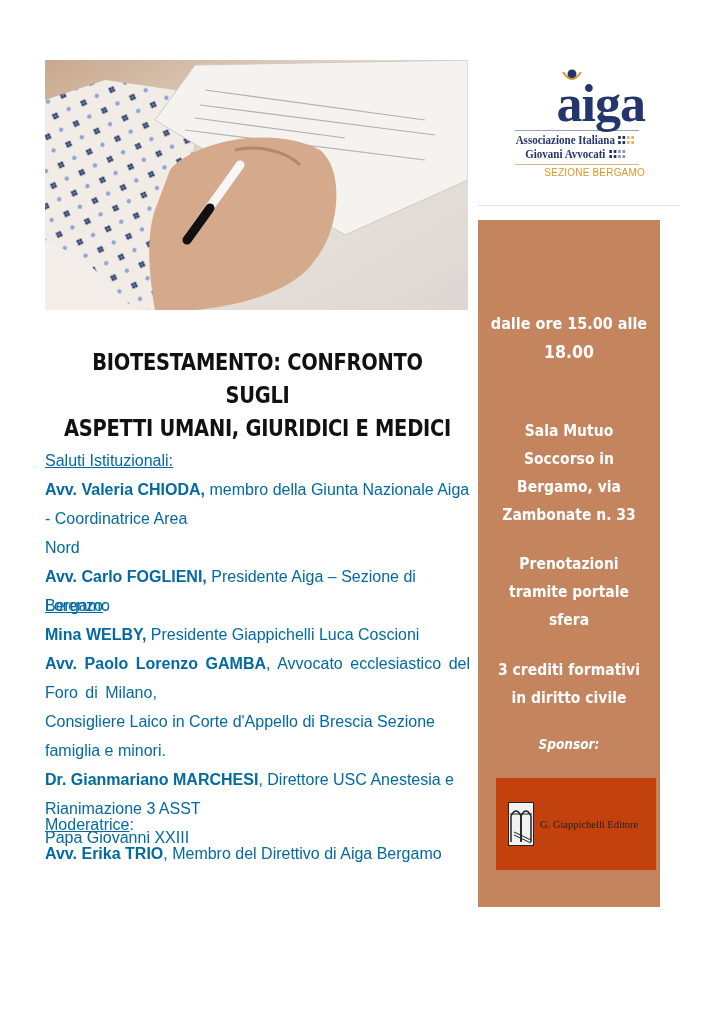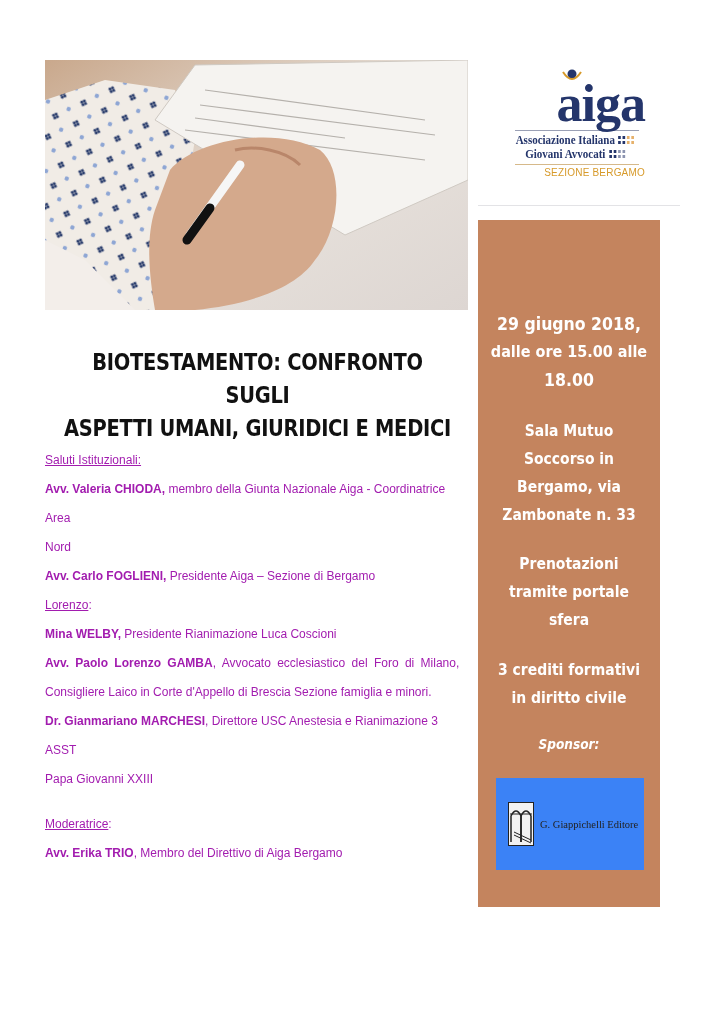--- a/index.html
+++ b/index.html
@@ -32,36 +32,36 @@
 
   .title {
     position: absolute; left: 45px; top: 346px; width: 425px;
     font-family: "DejaVu Sans Condensed", "DejaVu Sans", sans-serif; font-weight: bold;
     font-size: 23.5px; line-height: 33px; text-align: center; color: #111;
     transform: scaleX(0.92); transform-origin: center top; letter-spacing: -0.3px;
   }
 
   .body-text {
     position: absolute; left: 45px; width: 425px;
-    font-family: "Liberation Sans", sans-serif; font-size: 12px; line-height: 29px; color: #a21caf;
+    font-family: "Liberation Sans", sans-serif; font-size: 16px; line-height: 29px; color: #0369a1;
   }
   .section-heading { text-decoration: underline; text-decoration-thickness: 1px; }
   .entry b { font-weight: bold; }
   .entry.justify { text-align: justify; text-align-last: left; }
 
   .panel {
     position: absolute; left: 478px; top: 220px; width: 182px; height: 687px;
     background: #c4845e; color: #ffffff; text-align: center;
     font-family: "DejaVu Sans Condensed", "DejaVu Sans", sans-serif; font-weight: bold;
   }
   .panel-block { position: absolute; left: 0; width: 182px; font-size: 15.5px; line-height: 28px; }
   .panel-block.lg { font-size: 17.5px; }
   .sponsor-label { font-style: italic; font-size: 13.5px; }
   .sponsor-box {
-    position: absolute; left: 18px; top: 558px; width: 148px; height: 92px; background: #3b82f6;
+    position: absolute; left: 18px; top: 558px; width: 160px; height: 92px; background: #c2410c;
     display: flex; align-items: center; padding-left: 12px;
   }
   .sponsor-name {
     font-family: "Liberation Serif", serif; font-weight: normal; color: #222; font-size: 10.5px;
     margin-left: 6px; white-space: nowrap;
   }
 </style>
 </head>
 <body>
 
@@ -154,21 +154,21 @@
     <span>Nord</span>
   </div>
   <div class="entry">
     <b>Avv. Carlo FOGLIENI,</b><span> Presidente Aiga – Sezione di Bergamo</span>
   </div>
 </div>
 
 <div class="body-text" style="top:591px;">
   <div><span class="section-heading">Lorenzo</span><span>:</span></div>
   <div class="entry">
-    <b>Mina WELBY,</b><span> Presidente Rianimazione Luca Coscioni</span>
+    <b>Mina WELBY,</b><span> Presidente Giappichelli Luca Coscioni</span>
   </div>
   <div class="entry justify" style="word-spacing:3px;">
     <b>Avv. Paolo Lorenzo GAMBA</b><span>, Avvocato ecclesiastico del Foro di Milano,</span>
   </div>
   <div class="entry">
     <span>Consigliere Laico in Corte d'Appello di Brescia Sezione famiglia e minori.</span>
   </div>
   <div class="entry">
     <b>Dr. Gianmariano MARCHESI</b><span>, Direttore USC Anestesia e Rianimazione 3 ASST</span>
   </div>
@@ -179,21 +179,20 @@
 
 <div class="body-text" style="top:794px;margin-top:16px;">
   <div><span class="section-heading">Moderatrice</span><span>:</span></div>
   <div class="entry">
     <b>Avv. Erika TRIO</b><span>, Membro del Direttivo di Aiga Bergamo</span>
   </div>
 </div>
 
 <div class="panel">
   <div class="panel-block lg" style="top:90px;">
-    <div>29 giugno 2018,</div>
     <div class="sm" style="font-size:16px">dalle ore 15.00 alle</div>
     <div>18.00</div>
   </div>
   <div class="panel-block" style="top:197px;">
     <div>Sala Mutuo</div>
     <div>Soccorso in</div>
     <div>Bergamo, via</div>
     <div>Zambonate n. 33</div>
   </div>
   <div class="panel-block" style="top:330px;">

